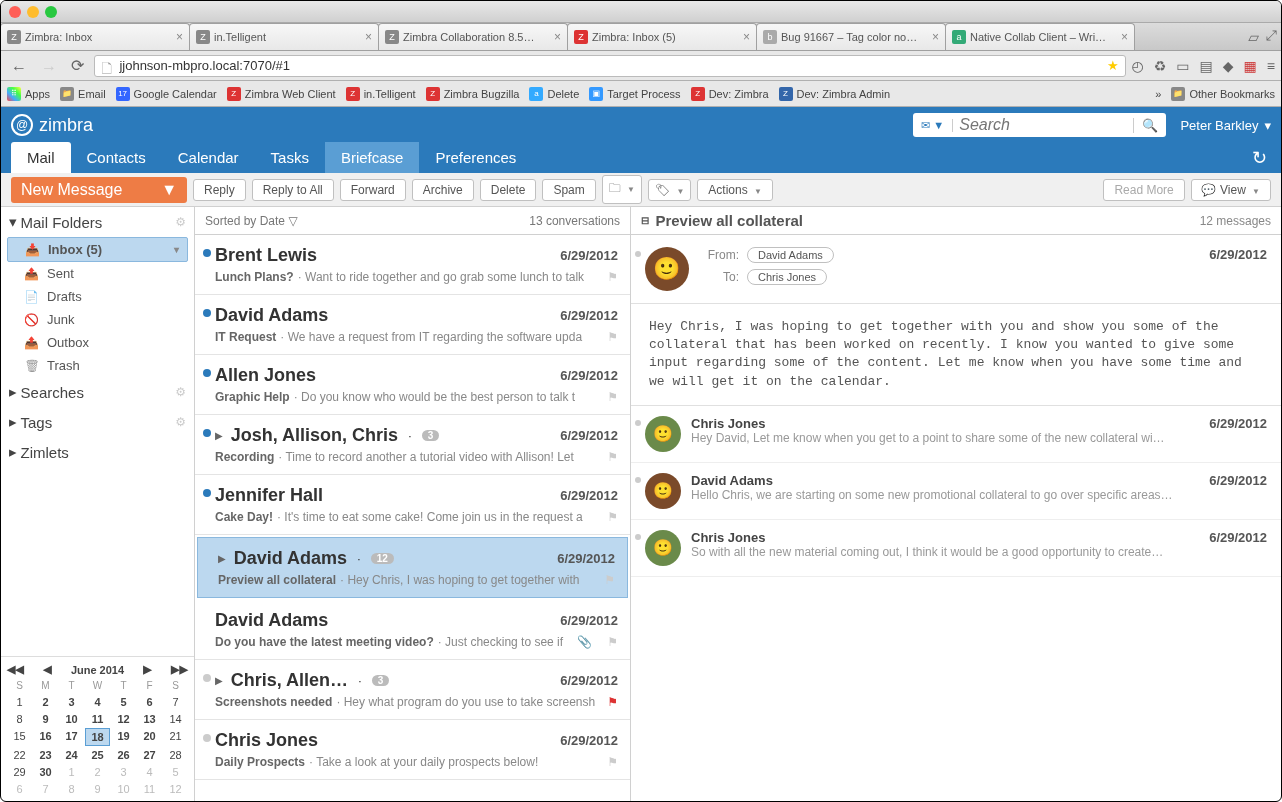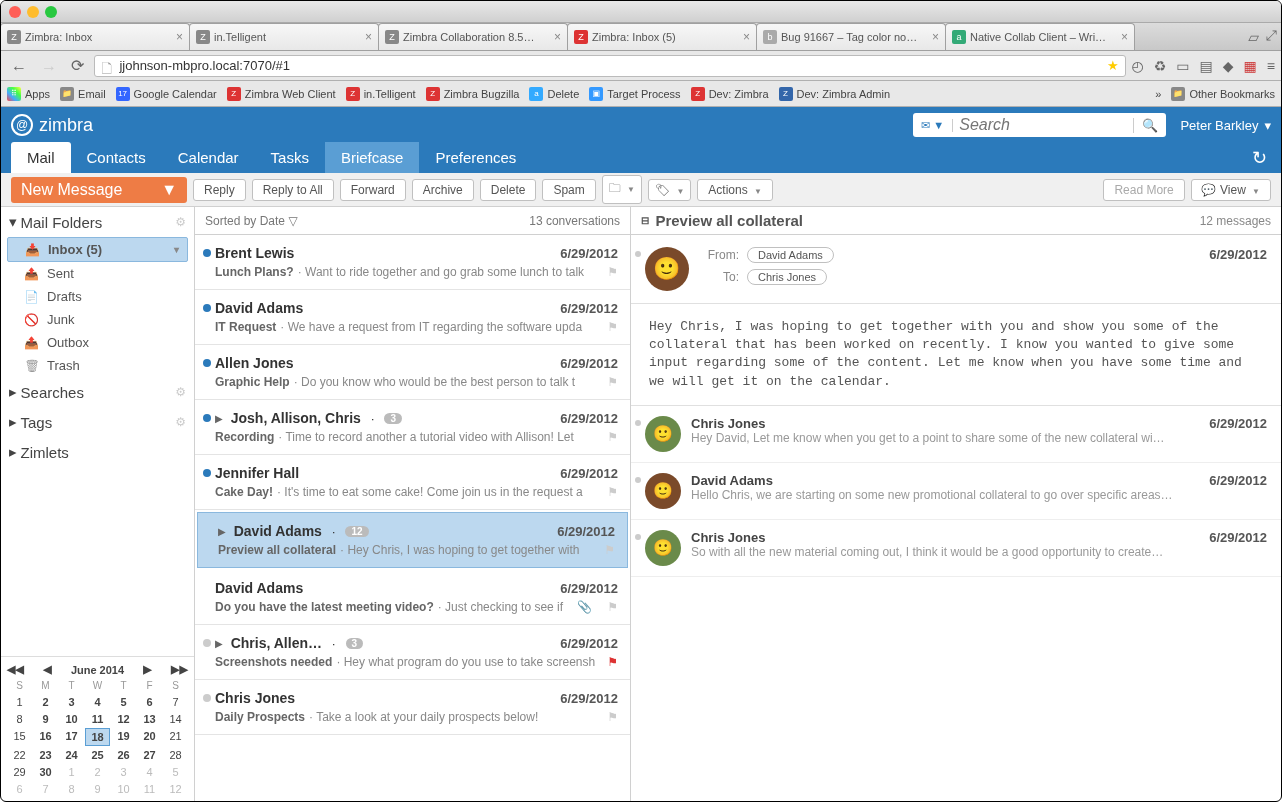--- a/index.html
+++ b/index.html
@@ -82,21 +82,21 @@
   
   
   .listhdr { height: 28px; border-bottom:1px solid #d0d0d0; display:flex; align-items:center; padding:0 10px; font-size:12px; color:#777; }
   .listhdr .ct { margin-left:auto; }
   .convlist { overflow-y:auto; flex:1;}
   .conv { border-bottom:1px solid #e4e4e4; padding: 10px 12px 10px 20px; position:relative; }
   .conv.sel { background:#bcd8ef; border:1px solid #8ab8de; margin:2px; }
   .conv .dot { position:absolute; left:8px; top:14px; width:8px; height:8px; border-radius:50%; background:#2b7abb; }
   .conv .dot.gray { background:#ccc; }
   .conv .row1 { display:flex; align-items:center; gap:6px; }
-  .conv .sender { font-weight:bold; font-size:14px; color:#333; }
+  .conv .sender { font-weight:bold; font-size:18px; color:#333; }
   .conv .date { margin-left:auto; font-size:13px; color:#555; font-weight:bold;}
   .conv .cnt { background:#bbb; color:#fff; border-radius:8px; padding:0 6px; font-size:10px; font-weight:bold;}
   .conv .row2 { margin-top:4px; color:#888; font-size:12px; display:flex; align-items:center; gap:4px; white-space:nowrap; overflow:hidden;}
   .conv .subj { font-weight:bold; color:#666; }
   .conv .flag { margin-left:auto; color:#ccc; font-size:12px;}
   .conv .flag.red { color:#d33;}
   .conv .clip { color:#999; font-size:12px; margin-left:auto;}
   .conv .expand { font-size:10px; color:#666; margin-right:2px;}
   
   

